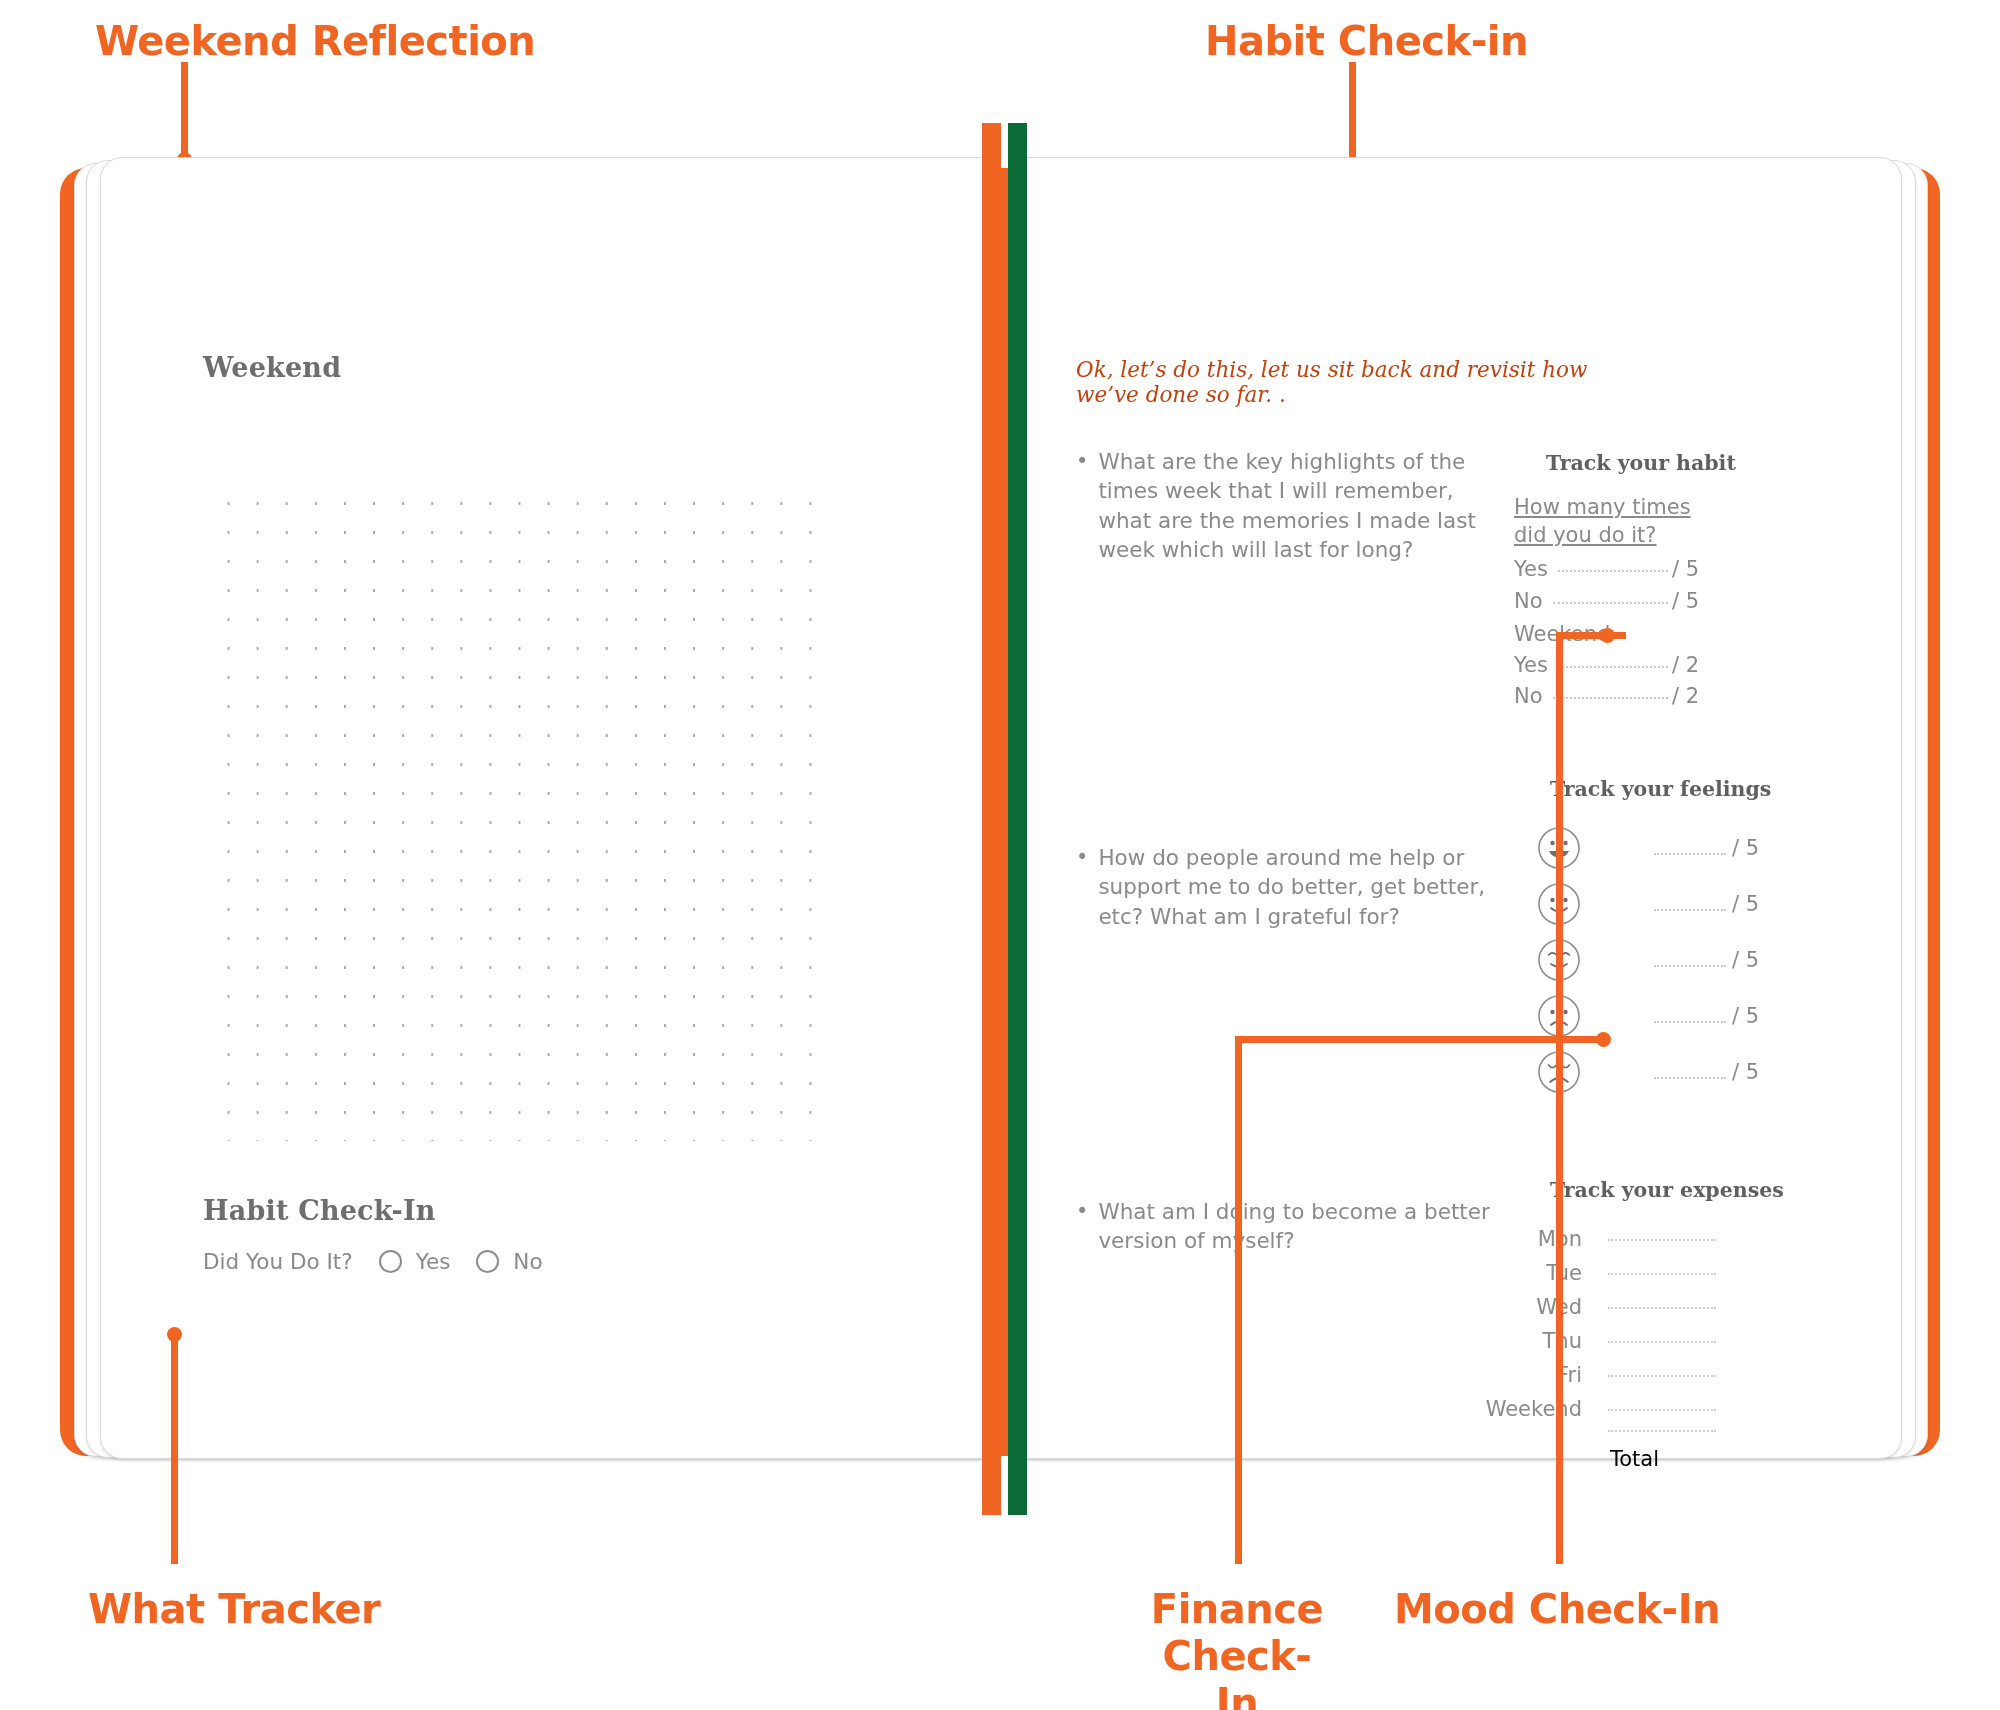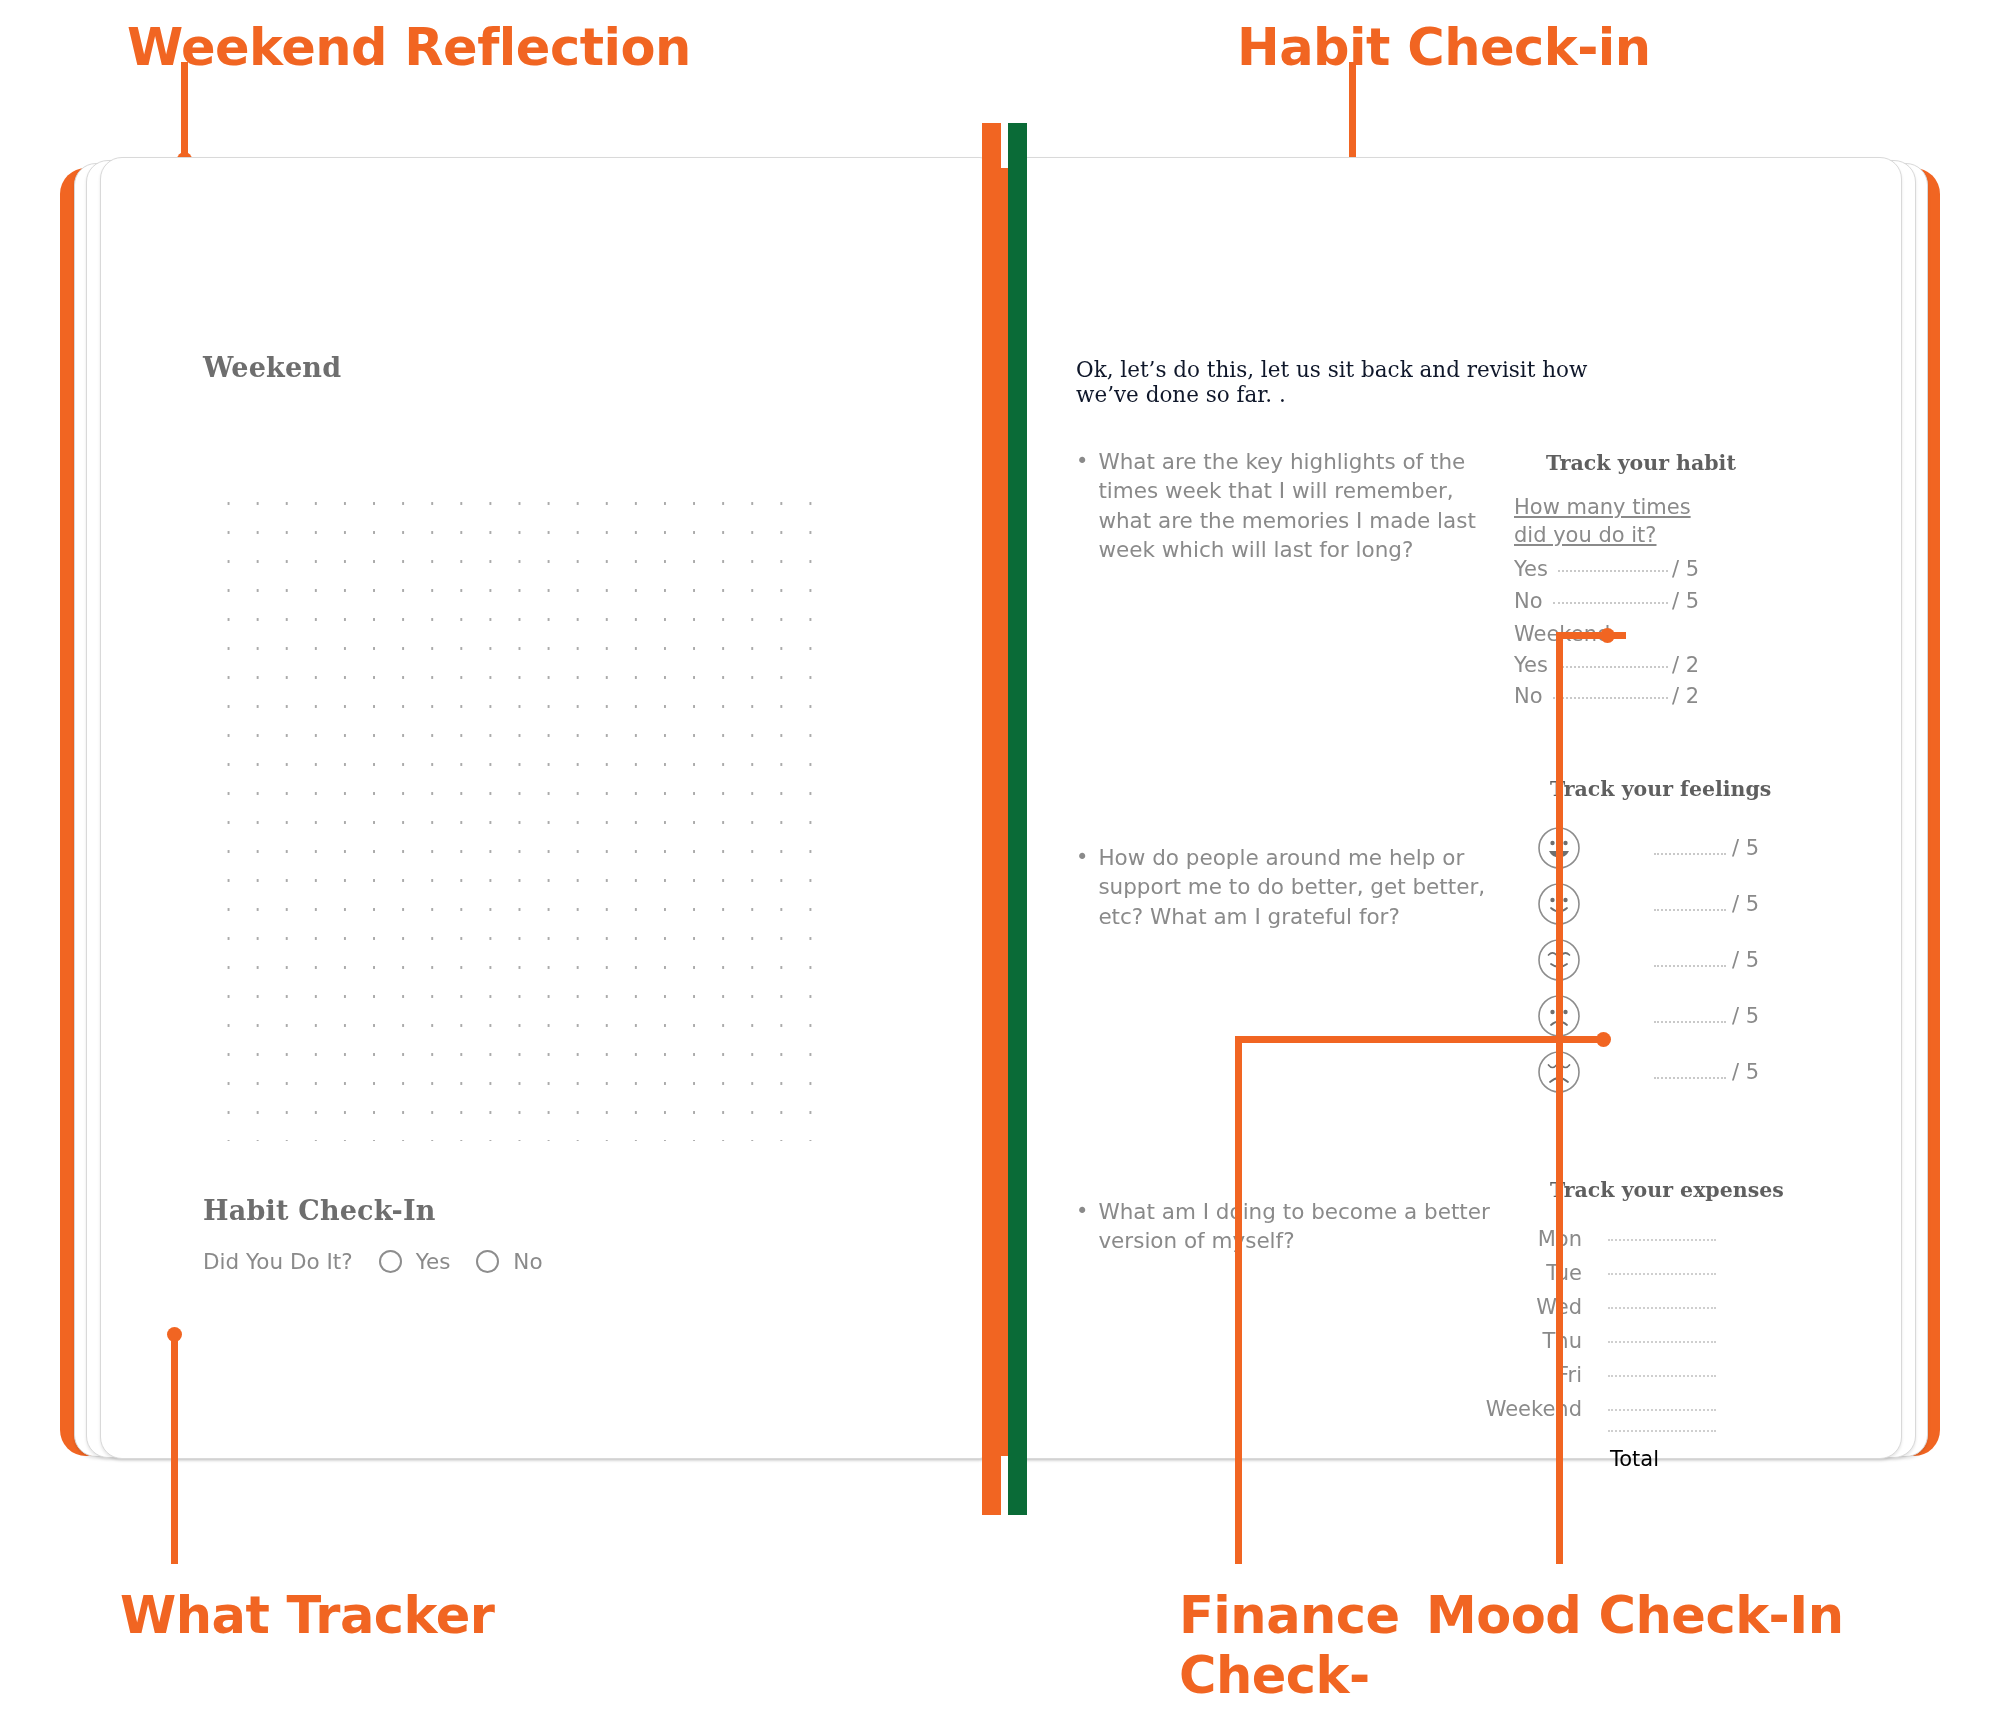--- a/index.html
+++ b/index.html
@@ -7,25 +7,24 @@
     width:2000px;height:1710px;position:relative;overflow:hidden;
     font-family:"DejaVu Sans", sans-serif;
   }
 
   
   .anno{
     position:absolute;
     color:#f16522;
     font-family:"DejaVu Sans", sans-serif;
     font-weight:bold;
-    font-size:51px;
+    font-size:40px;
     letter-spacing:-0.5px;
     white-space:pre-line;
     line-height:1.18;
-    margin-left:32px;
   }
   .anno-line{position:absolute;background:#f16522;}
   .anno-dot{position:absolute;width:15px;height:15px;border-radius:50%;background:#f16522;}
 
   
   #book{
     position:absolute;left:60px;top:168px;width:1880px;height:1288px;
   }
   .cover{
     position:absolute;inset:0;
@@ -53,21 +52,22 @@
     letter-spacing:.2px;
   }
   .body-txt{
     font-family:"DejaVu Sans", sans-serif;
     color:#8a8a8a;
     font-size:21.5px;
     line-height:1.37;
   }
   .italic-note{
     font-family:"DejaVu Serif", serif;
-    color:#0f172a;
+    font-style:italic;
+    color:#c2410c;
     font-size:21px;
   }
 
   
   #dotgrid{
     position:absolute;
     background-image:radial-gradient(circle, #9a9a9a 1.1px, rgba(0,0,0,0) 1.3px);
     background-size:29.1px 29.0px;
     background-position:2px 2px;
     opacity:.85;

